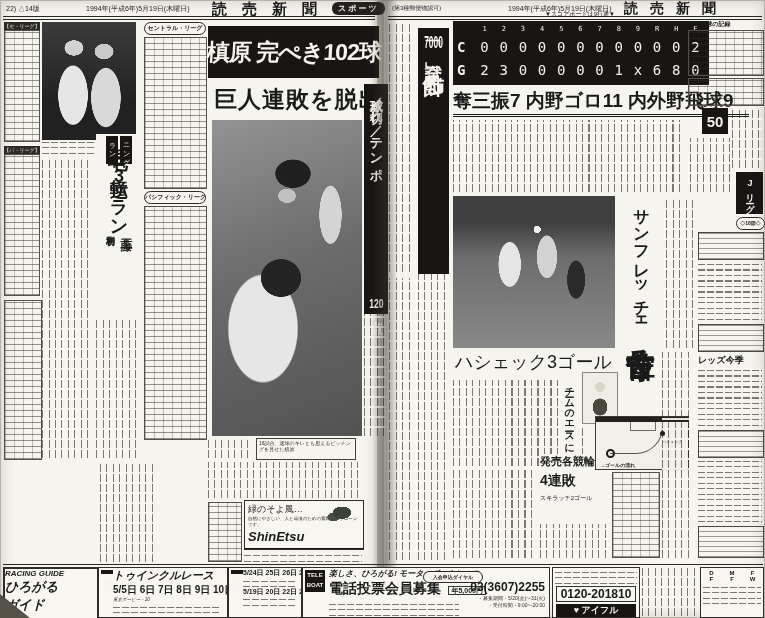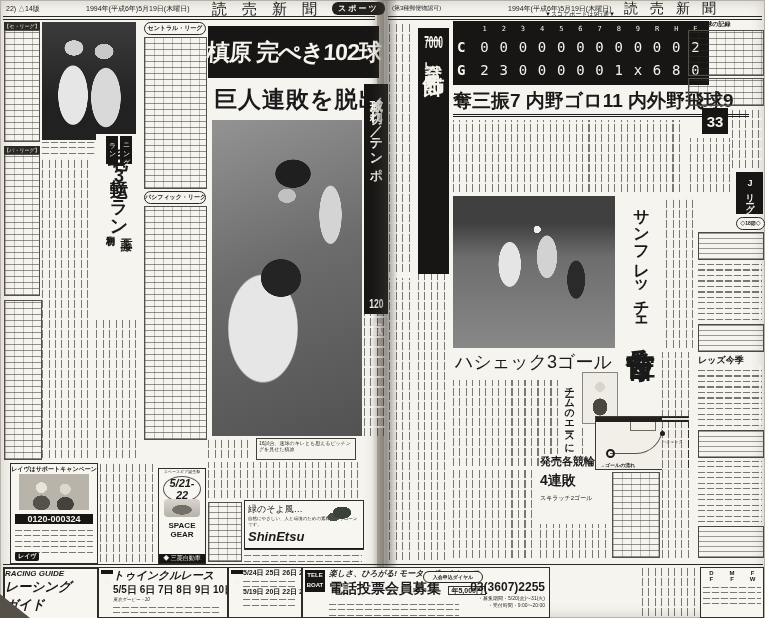--- a/index.html
+++ b/index.html
@@ -4,21 +4,21 @@
 <style>
   html,body{margin:0;padding:0;background:#9a958c;}
   #stage{position:relative;width:765px;height:618px;overflow:hidden;background:#b7b2a9;
     font-family:"Liberation Sans",sans-serif;color:#1a1a1a;}
   .page{position:absolute;top:1px;height:616px;background:#f6f4ef;
     box-shadow:inset 0 0 14px rgba(90,80,70,.25);}
   #gutter{position:absolute;left:372px;top:0;width:26px;height:618px;z-index:30;pointer-events:none;
     background:linear-gradient(90deg,rgba(60,55,48,0),rgba(60,55,48,.38) 45%,rgba(60,55,48,.48) 55%,rgba(60,55,48,0));}
   .abs{position:absolute;}
   .hdr{font-size:7px;color:#222;white-space:nowrap;}
-  .masthead{font-family:"Liberation Serif",serif;font-weight:normal;font-size:15px;letter-spacing:15px;white-space:nowrap;}
+  .masthead{font-family:"Liberation Serif",serif;font-weight:bold;font-size:15px;letter-spacing:15px;white-space:nowrap;}
   .section-tag{background:#23211e;color:#f3f1ea;font-size:8px;font-weight:bold;
     border-radius:6px;padding:1px 6px;letter-spacing:2px;}
   .rule{background:#2a2823;}
   .dblrule{border-top:1px solid #2a2823;border-bottom:1px solid #2a2823;height:2px;}
   
   .simv{background:
     repeating-linear-gradient(0deg,rgba(246,244,239,0) 0 8px,rgba(246,244,239,.92) 8px 10px),
     repeating-linear-gradient(90deg,rgba(45,43,38,.62) 0 1px,rgba(0,0,0,0) 1px 6.5px);}
   .simh{background:
     repeating-linear-gradient(90deg,rgba(246,244,239,0) 0 7px,rgba(246,244,239,.92) 7px 9px),
@@ -129,45 +129,21 @@
     <div style="font-size:9px;font-weight:normal;padding:2px 3px 0;">緑のそよ風…</div>
     <div class="tinytxt" style="padding:0 3px;font-size:4.5px;">自然にやさしい、人と環境のための素材、シリコーンです。</div>
     <div class="abs" style="right:4px;top:4px;width:34px;height:22px;background:
         radial-gradient(ellipse 15px 10px at 50% 35%,#3b423a 60%,rgba(0,0,0,0) 62%),
         radial-gradient(ellipse 10px 7px at 25% 55%,#474f45 60%,rgba(0,0,0,0) 62%);"></div>
     <div style="font-size:13px;font-weight:bold;font-style:italic;padding:1px 3px 4px;">ShinEtsu</div>
     <div class="blackbox" style="font-size:5px;text-align:right;padding:1px 3px;">信越化学工業株式会社</div>
   </div>
   <div class="abs simh" style="left:244px;top:551px;width:118px;height:11px;"></div>
 
-  <div class="abs adbox" style="left:10px;top:463px;width:86px;height:99px;">
-    <div style="font-size:6px;font-weight:bold;text-align:center;padding-top:1px;">レイヴはサポートキャンペーン</div>
-    <div class="abs" style="left:8px;top:10px;width:70px;height:36px;background:
-        radial-gradient(circle 9px at 32% 38%,#e8e4da 60%,rgba(0,0,0,0) 62%),
-        radial-gradient(circle 9px at 66% 42%,#ddd8cd 60%,rgba(0,0,0,0) 62%),
-        radial-gradient(ellipse 14px 12px at 32% 80%,#55524b 60%,rgba(0,0,0,0) 62%),
-        radial-gradient(ellipse 14px 12px at 66% 84%,#45423c 60%,rgba(0,0,0,0) 62%),
-        #b9b4aa;"></div>
-    <div class="blackbox" style="position:absolute;left:4px;top:50px;width:78px;font-size:9px;font-weight:bold;text-align:center;">0120-000324</div>
-    <div class="abs simh" style="left:4px;top:63px;width:78px;height:26px;"></div>
-    <div class="blackbox" style="position:absolute;left:4px;bottom:2px;font-size:6px;font-weight:bold;padding:0 3px;border-radius:2px;">レイヴ</div>
-  </div>
   <div class="abs simv" style="left:100px;top:463px;width:54px;height:99px;"></div>
-  <div class="abs adbox" style="left:158px;top:468px;width:46px;height:94px;">
-    <div class="tinytxt" style="font-size:4px;text-align:center;">スペースギア誕生祭</div>
-    <div style="font-size:11px;font-weight:bold;font-style:italic;text-align:center;border:1px solid #555;border-radius:50%;margin:1px 4px;">5/21-22</div>
-    <div class="abs" style="left:5px;top:30px;width:36px;height:18px;background:
-        radial-gradient(ellipse 16px 8px at 50% 60%,#73706a 60%,rgba(0,0,0,0) 62%),
-        linear-gradient(180deg,#d9d5cc,#b6b2a9);border-radius:4px;"></div>
-    <div style="position:absolute;left:0;top:52px;width:100%;font-size:8px;font-weight:bold;text-align:center;">SPACE GEAR</div>
-    <div class="blackbox" style="position:absolute;left:0;bottom:0;width:100%;font-size:6px;text-align:center;">
-      <span>◆</span>
-      <span>三菱自動車</span>
-    </div>
-  </div>
 
   <div class="abs simv" style="left:389px;top:22px;width:26px;height:250px;"></div>
   <div class="abs simv" style="left:389px;top:278px;width:26px;height:282px;"></div>
 
   <div class="abs blackbox" style="left:418px;top:28px;width:31px;height:240px;display:flex;flex-direction:column;align-items:center;justify-content:flex-start;padding-top:6px;">
     <span class="vtext" style="font-size:17px;font-weight:bold;"><span>「</span><span class="tcy">7000</span><span>試合」</span></span>
     <span class="vtext" style="font-size:22px;font-weight:bold;margin-top:8px;">飾る</span>
   </div>
   <div class="abs simv" style="left:418px;top:274px;width:31px;height:286px;"></div>
 
@@ -211,21 +187,21 @@
     <span style="font-size:14px;text-align:center;">x</span>
     <span style="font-size:14px;text-align:center;">6</span>
     <span style="font-size:14px;text-align:center;">8</span>
     <span style="font-size:14px;text-align:center;">0</span>
   </div>
   <div class="abs" style="left:453px;top:88px;width:296px;height:26px;font-size:19px;font-weight:bold;white-space:nowrap;border-bottom:3px double #1a1a1a;">奪三振7 内野ゴロ11 内外野飛球9</div>
 
   <div class="abs" style="left:688px;top:20px;width:74px;font-size:6px;font-weight:bold;">プロ野球の記録</div>
   <div class="abs simtable" style="left:688px;top:30px;width:74px;height:44px;"></div>
   <div class="abs simtable" style="left:688px;top:78px;width:74px;height:26px;"></div>
-  <div class="abs blackbox" style="left:702px;top:108px;width:26px;height:26px;display:flex;align-items:center;justify-content:center;font-size:15px;font-weight:bold;">33</div>
+  <div class="abs blackbox" style="left:702px;top:108px;width:26px;height:26px;display:flex;align-items:center;justify-content:center;font-size:15px;font-weight:bold;">50</div>
   <div class="abs simv" style="left:732px;top:110px;width:30px;height:58px;"></div>
 
   <div class="abs simv" style="left:453px;top:120px;width:55px;height:72px;"></div>
   <div class="abs simv" style="left:511px;top:120px;width:55px;height:72px;"></div>
   <div class="abs simv" style="left:569px;top:120px;width:55px;height:72px;"></div>
   <div class="abs simv" style="left:627px;top:120px;width:55px;height:72px;"></div>
   <div class="abs simv" style="left:690px;top:138px;width:40px;height:54px;"></div>
 
   <div class="abs blackbox" style="left:736px;top:172px;width:27px;height:42px;display:flex;align-items:center;justify-content:center;">
     <span class="vtext" style="font-size:9px;font-weight:bold;">Jリーグ</span>
@@ -284,21 +260,21 @@
 
   <div class="abs simtable" style="left:612px;top:472px;width:46px;height:84px;"></div>
   <div class="abs simv" style="left:453px;top:470px;width:84px;height:88px;"></div>
   <div class="abs simv" style="left:540px;top:524px;width:68px;height:34px;"></div>
   <div class="abs simv" style="left:662px;top:352px;width:32px;height:206px;"></div>
 
   <div class="abs rule" style="left:3px;top:564px;width:760px;height:1px;"></div>
 
   <div class="abs adbox" style="left:3px;top:567px;width:92px;height:49px;border-width:2px;">
     <div style="font-size:8px;font-weight:bold;font-style:italic;">RACING GUIDE</div>
-    <div style="font-size:13px;font-weight:bold;font-style:italic;">レーシング</div>
+    <div style="font-size:13px;font-weight:bold;font-style:italic;">ひろがる</div>
     <div style="font-size:13px;font-weight:bold;font-style:italic;">ガイド</div>
     <div class="tinytxt" style="font-size:4px;">[発売各競輪]</div>
   </div>
 
   <div class="abs adbox" style="left:98px;top:567px;width:128px;height:49px;">
     <span class="blackbox vtext abs" style="left:2px;top:2px;font-size:7px;padding:2px 1px;">競輪</span>
     <div style="margin-left:14px;font-size:11px;font-weight:bold;font-style:italic;white-space:nowrap;">トゥインクルレース</div>
     <div style="margin-left:14px;font-size:10px;font-weight:bold;white-space:nowrap;">5/5日 6日 7日 8日 9日 10日</div>
     <div class="tinytxt" style="margin-left:14px;font-size:4.5px;font-style:italic;">東京ダービー・10</div>
     <div class="simh" style="margin-left:14px;height:10px;width:106px;"></div>
@@ -320,20 +296,28 @@
     <div style="margin-left:26px;font-size:8px;font-weight:bold;font-style:italic;white-space:nowrap;">楽しさ、ひろがる! モーターボートレース</div>
     <div style="margin-left:26px;font-size:14px;font-weight:bold;white-space:nowrap;display:inline-block;">電話投票会員募集</div>
     <span style="font-size:7px;font-weight:bold;border:1px solid #333;padding:0 2px;margin-left:3px;">年5,000円</span>
     <div class="abs oval" style="right:66px;top:3px;width:58px;height:10px;font-size:5px;">入会申込ダイヤル</div>
     <div class="abs" style="right:4px;top:12px;font-size:12px;font-weight:bold;">03(3607)2255</div>
     <div class="abs tinytxt" style="right:4px;top:27px;">・募集期間・5/20(金)〜31(火)</div>
     <div class="abs tinytxt" style="right:4px;top:34px;">・受付時間・9:00〜20:00</div>
     <div class="simh" style="margin-left:26px;margin-top:2px;width:130px;height:16px;"></div>
   </div>
 
+  <div class="abs adbox" style="left:552px;top:567px;width:86px;height:49px;">
+    <div class="simh" style="height:14px;margin:2px;"></div>
+    <div style="font-size:12px;font-weight:bold;text-align:center;border:1px solid #333;margin:0 3px;">0120-201810</div>
+    <div class="blackbox" style="margin:2px 3px 0;font-size:9px;font-weight:bold;text-align:center;">
+      <span>♥</span>
+      <span>アイフル</span>
+    </div>
+  </div>
 
   <div class="abs simv" style="left:642px;top:567px;width:54px;height:49px;"></div>
   <div class="abs adbox" style="left:700px;top:567px;width:62px;height:49px;">
     <div style="display:flex;justify-content:space-around;padding-top:2px;">
       <span class="vtext" style="font-size:6px;font-weight:bold;">DF</span>
       <span class="vtext" style="font-size:6px;font-weight:bold;">MF</span>
       <span class="vtext" style="font-size:6px;font-weight:bold;">FW</span>
     </div>
     <div class="simh" style="height:20px;margin:2px;"></div>
   </div>

